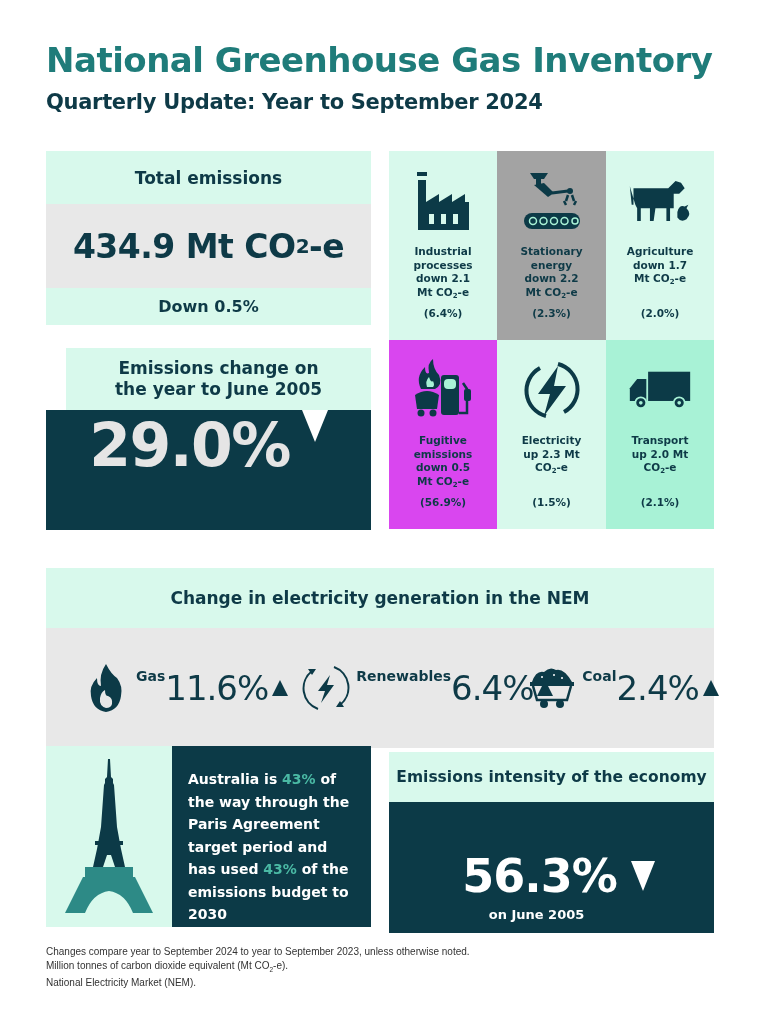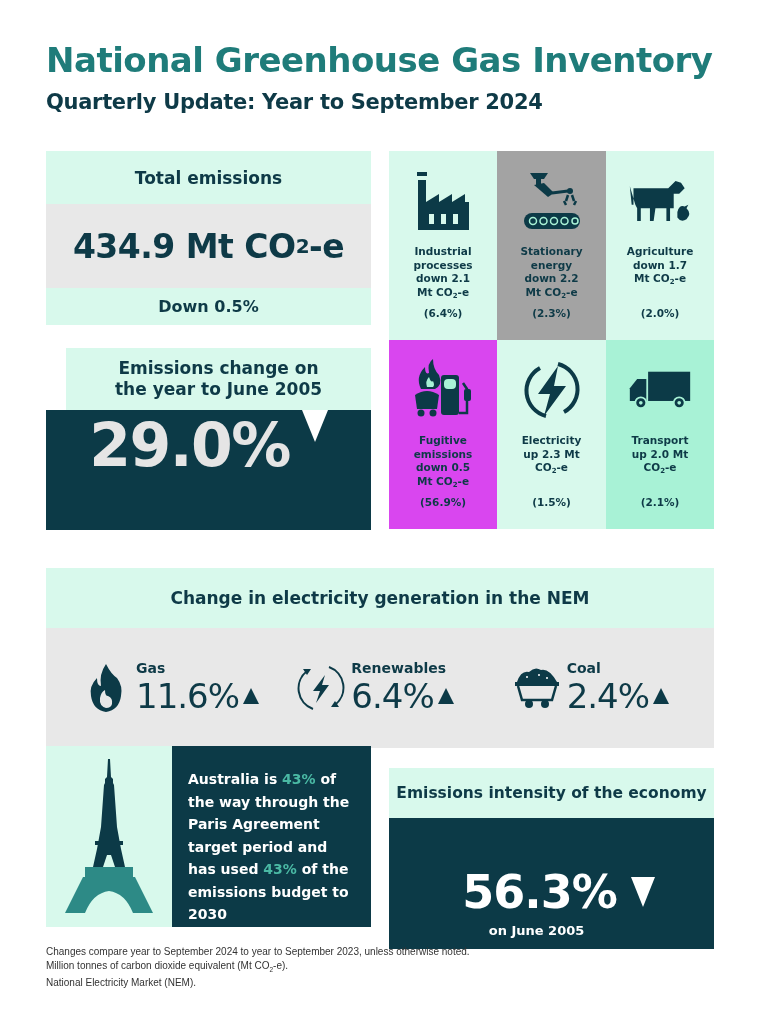--- a/index.html
+++ b/index.html
@@ -35,33 +35,33 @@
   .cell .lbl { margin-top: 12px; font-size: 10.5px; font-weight: bold; line-height: 13.5px; height: 56px; padding: 0 24px; }
   .cell .lbl sub { font-size: 7px; vertical-align: -2px; }
   .cell .pct { margin-top: 6px; font-size: 10.5px; font-weight: bold; }
 
   
   #nem { left: 46px; top: 548px; width: 668px; height: 152px; margin-top: 20px; }
   #nem .hdr { height: 60px; display: flex; align-items: center; justify-content: center; font-size: 17px; font-weight: bold; }
   #nem .body { height: 120px; display: flex; align-items: center; padding-left: 36px; }
   .nem-item { display: flex; align-items: center; width: 212px; }
   .nem-item .ico { width: 48px; height: 60px; display: flex; align-items: center; justify-content: center; margin-right: 6px; }
-  .nem-item .txt { display: flex; flex-direction: column; }
+  .nem-item .txt { display: flex; }
   .nem-item .name { font-size: 14px; font-weight: bold; line-height: 16px; }
   .nem-item .valrow { display: flex; align-items: center; }
   .nem-item .val { font-size: 34px; font-weight: normal; letter-spacing: -1px; line-height: 40px; }
   .tri-up { width: 0; height: 0; border-left: 8px solid transparent; border-right: 8px solid transparent; border-bottom: 16px solid #0c3a47; margin-left: 4px; }
 
   
   #paris-img { left: 46px; top: 746px; width: 126px; height: 181px; display: flex; align-items: center; justify-content: center; }
   #paris-txt { left: 172px; top: 746px; width: 199px; height: 181px; color: #fff; font-size: 14px; font-weight: bold; line-height: 22.5px; padding: 22px 12px 0 16px; }
   .hl { color: #4ab9a4; }
 
   
-  #intensity { left: 389px; top: 768px; width: 325px; height: 181px; }
+  #intensity { left: 389px; top: 752px; width: 325px; height: 181px; }
   #intensity .hdr { height: 50px; display: flex; align-items: center; justify-content: center; font-size: 15.5px; font-weight: bold; }
   #intensity .body { height: 131px; display: flex; flex-direction: column; align-items: center; justify-content: center; color: #fff; }
   #intensity .valrow { display: flex; align-items: center; margin-left: 14px; margin-top: 36px; }
   #intensity .big { font-size: 46px; font-weight: bold; letter-spacing: -1px; }
   #intensity .tri-down { border-left-width: 12px; border-right-width: 12px; border-top-width: 30px; margin-left: 14px; }
   #intensity .sub { font-size: 13px; font-weight: bold; margin-top: 4px; margin-right: 30px; }
 
   .footnotes { left: 46px; top: 945px; font-family: "Liberation Sans", sans-serif; font-size: 10px; line-height: 13.5px; color: #333; }
   .footnotes sub { font-size: 6.5px; }
 </style>

